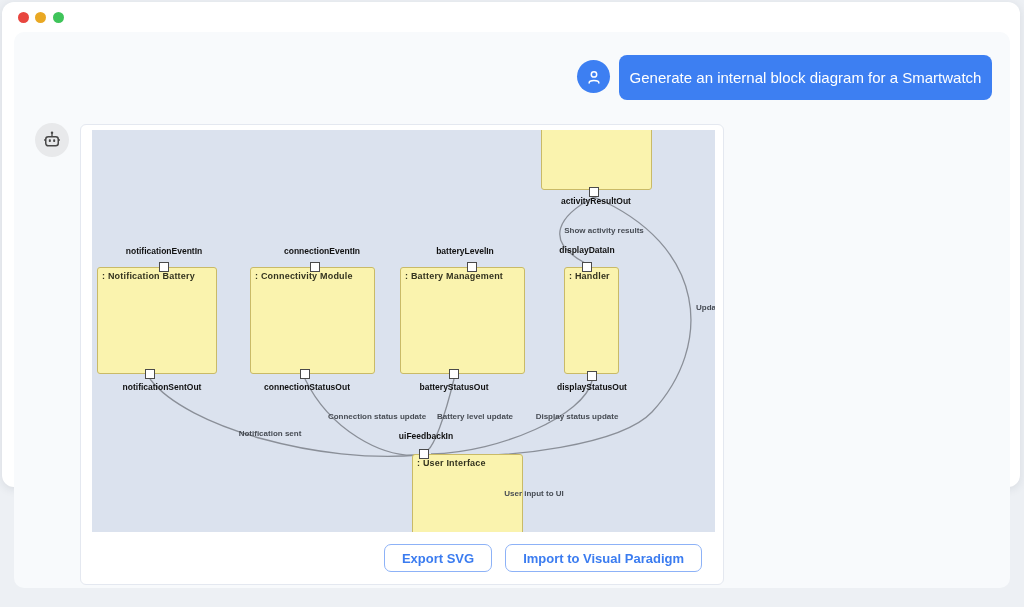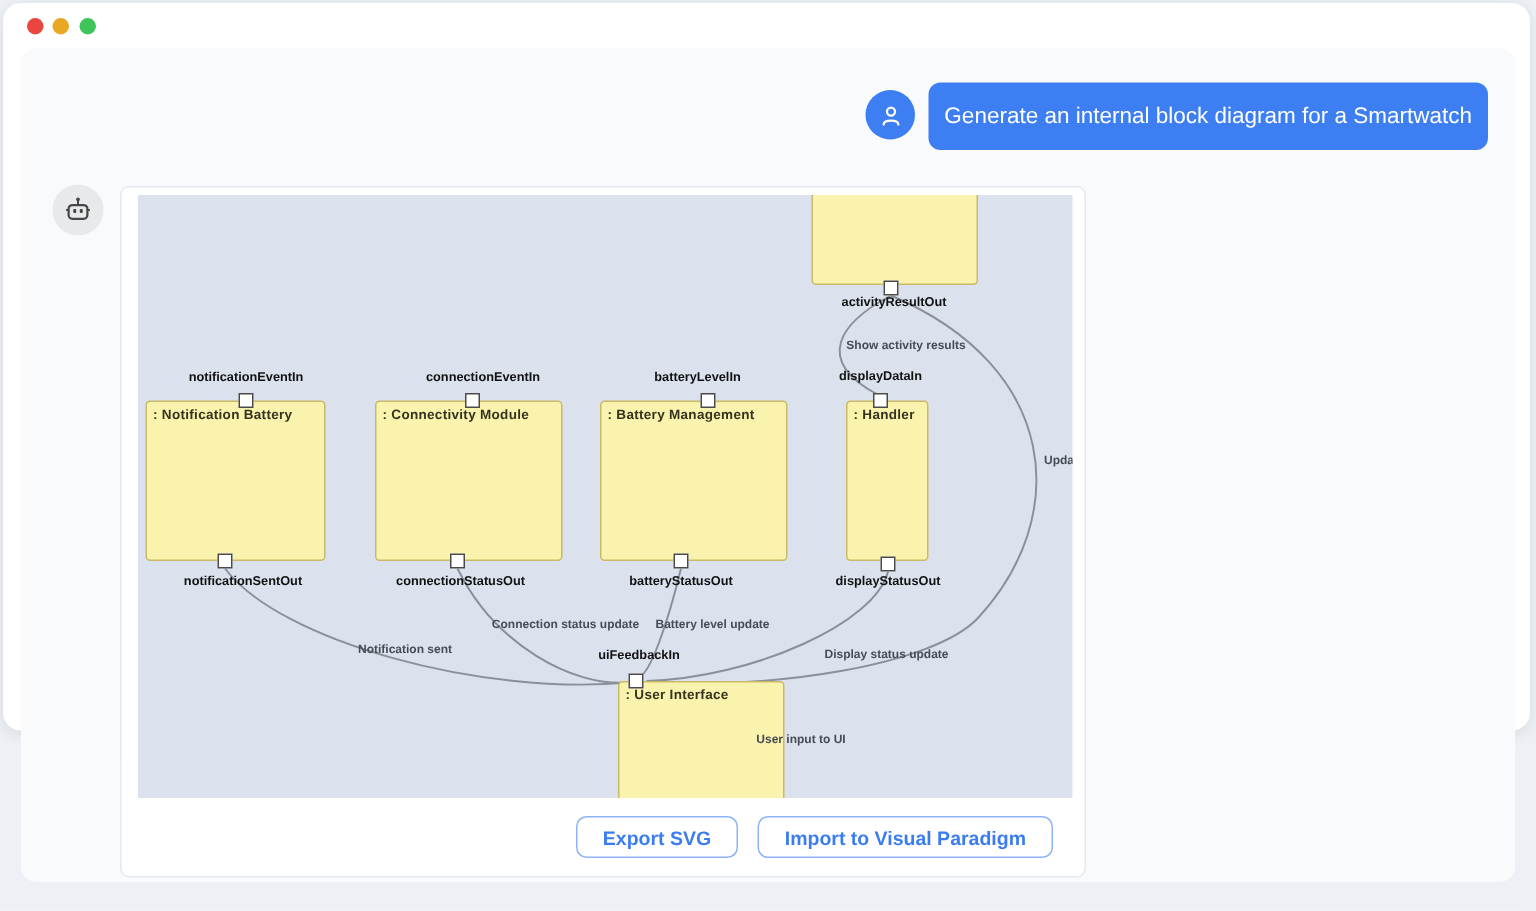--- a/index.html
+++ b/index.html
@@ -98,21 +98,21 @@
             <div class="plabel" style="left: 504px; top: 71px; text-align: right;">activityResultOut</div>
             <div class="plabel" style="left: 70px; top: 257px;">notificationSentOut</div>
             <div class="plabel" style="left: 215px; top: 257px;">connectionStatusOut</div>
             <div class="plabel" style="left: 362px; top: 257px;">batteryStatusOut</div>
             <div class="plabel" style="left: 500px; top: 257px;">displayStatusOut</div>
             <div class="plabel" style="left: 334px; top: 306px;">uiFeedbackIn</div>
             <div class="clabel" style="left: 512px; top: 100px;">Show activity results</div>
             <div class="clabel" style="left: 178px; top: 286px; margin-top: 17px;">Notification sent</div>
             <div class="clabel" style="left: 285px; top: 286px;">Connection status update</div>
             <div class="clabel" style="left: 383px; top: 286px;">Battery level update</div>
-            <div class="clabel" style="left: 499px; top: 286px; margin-top: 20px;">Display status update</div>
+            <div class="clabel" style="left: 485px; top: 286px;">Display status update</div>
             <div class="clabel" style="left: 614px; top: 177px;">Upda</div>
             <div class="clabel" style="left: 442px; top: 363px;">User input to UI</div>
           </div>
         <div class="footer">
           <button class="btn">Export SVG</button>
           <button class="btn">Import to Visual Paradigm</button>
         </div>
       </div>
 
     </div>

